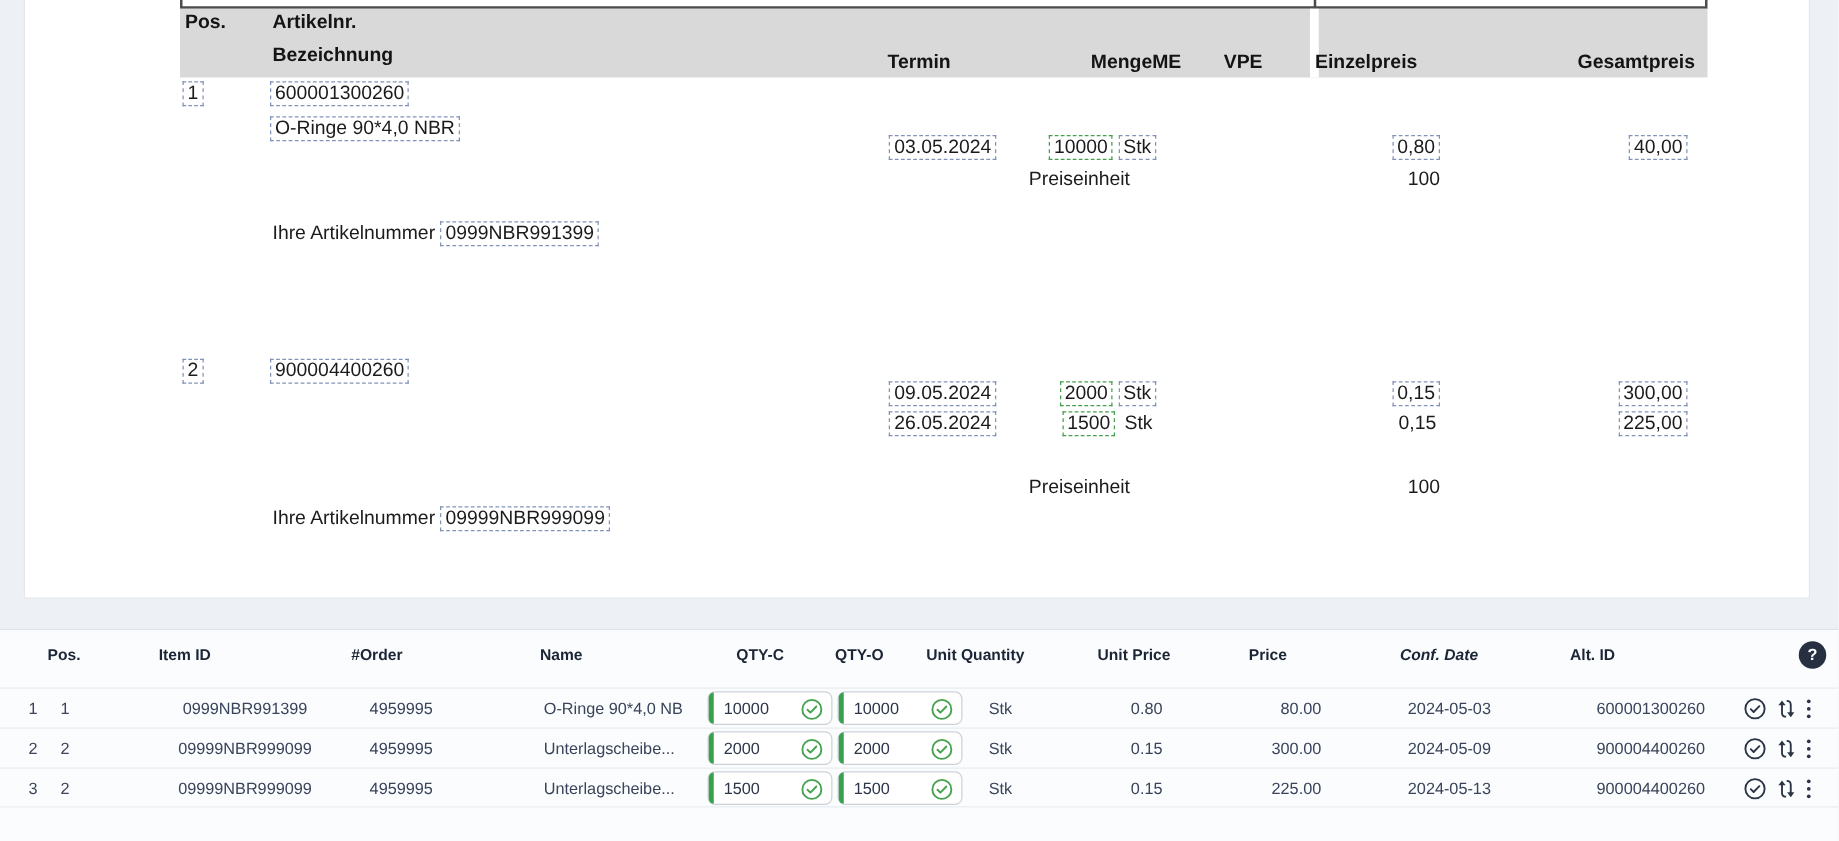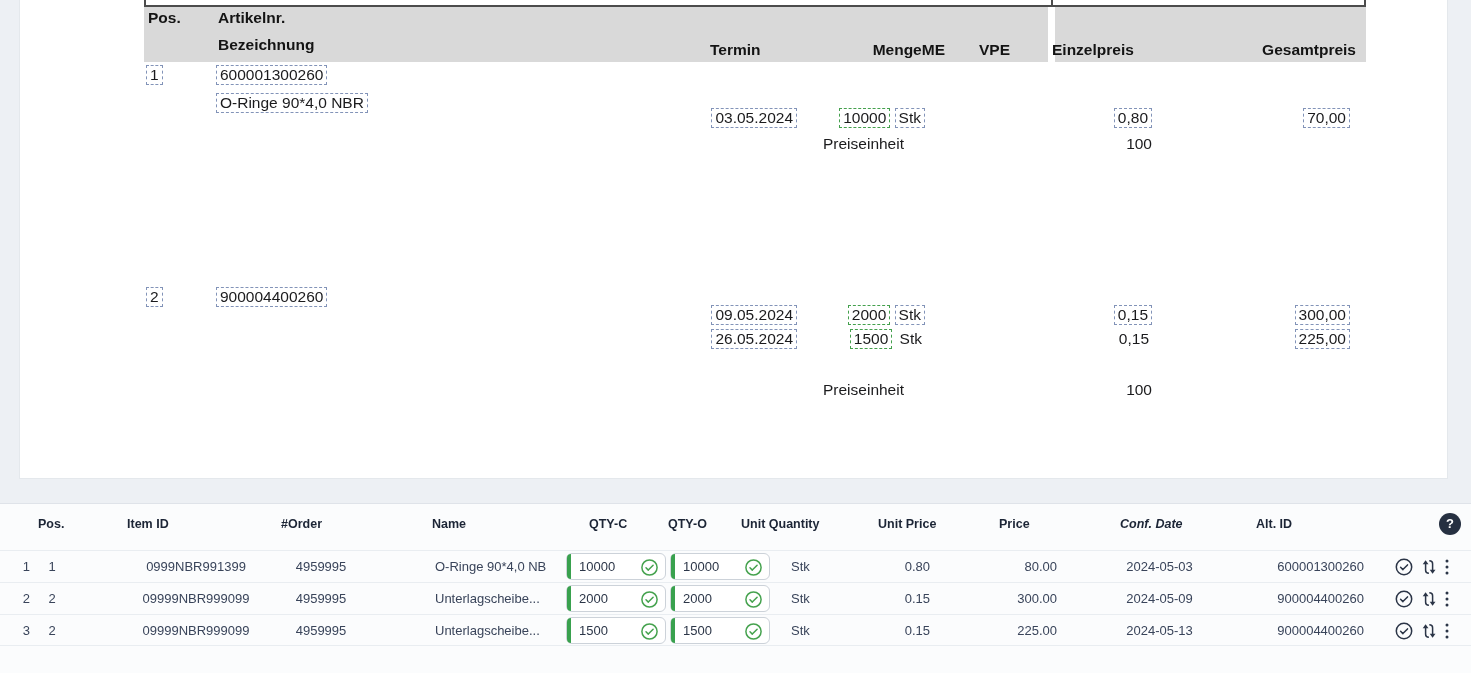--- a/index.html
+++ b/index.html
@@ -76,36 +76,38 @@
     <span class="doc-abs doc-h" style="right:437px; top:41px">VPE</span>
     <span class="doc-abs doc-h" style="left:1032px; top:41px">Einzelpreis</span>
     <span class="doc-abs doc-h" style="right:91px; top:41px">Gesamtpreis</span>
 
     <div class="doc-abs" style="left:126px; top:66px"><span class="ab">1</span></div>
     <div class="doc-abs" style="left:196px; top:66px"><span class="ab">600001300260</span></div>
     <div class="doc-abs" style="left:196px; top:94px"><span class="ab">O-Ringe 90*4,0 NBR</span></div>
     <div class="doc-abs r-termin" style="top:109px"><span class="ab">03.05.2024</span></div>
     <div class="doc-abs r-menge" style="top:109px"><span class="ag">10000</span> <span class="ab">Stk</span></div>
     <div class="doc-abs r-einzel" style="top:109px"><span class="ab">0,80</span></div>
-    <div class="doc-abs r-gesamt" style="top:109px"><span class="ab">70,00</span></div>
+    <div class="doc-abs r-gesamt" style="top:109px"><span class="ab">40,00</span></div>
     <div class="doc-abs" style="left:803px; top:135px">Preiseinheit</div>
     <div class="doc-abs r-einzel" style="top:135px">100</div>
+    <div class="doc-abs" style="left:198px; top:178px"><span>Ihre Artikelnummer</span> <span class="ab">0999NBR991399</span></div>
 
     <div class="doc-abs" style="left:126px; top:288px"><span class="ab">2</span></div>
     <div class="doc-abs" style="left:196px; top:288px"><span class="ab">900004400260</span></div>
     <div class="doc-abs r-termin" style="top:306px"><span class="ab">09.05.2024</span></div>
     <div class="doc-abs r-menge" style="top:306px"><span class="ag">2000</span> <span class="ab">Stk</span></div>
     <div class="doc-abs r-einzel" style="top:306px"><span class="ab">0,15</span></div>
     <div class="doc-abs r-gesamt" style="top:306px"><span class="ab">300,00</span></div>
     <div class="doc-abs r-termin" style="top:330px"><span class="ab">26.05.2024</span></div>
     <div class="doc-abs r-menge" style="top:330px"><span class="ag">1500</span> <span style="padding:0 3px 1px 3px">Stk</span></div>
     <div class="doc-abs r-einzel" style="top:330px"><span style="padding:0 3px 1px 3px">0,15</span></div>
     <div class="doc-abs r-gesamt" style="top:330px"><span class="ab">225,00</span></div>
     <div class="doc-abs" style="left:803px; top:381px">Preiseinheit</div>
     <div class="doc-abs r-einzel" style="top:381px">100</div>
+    <div class="doc-abs" style="left:198px; top:406px"><span>Ihre Artikelnummer</span> <span class="ab">09999NBR999099</span></div>
   </div>
 
   <div class="panel">
     <div class="p-head">
       <span class="ph-pos">Pos.</span>
       <span class="ph-item">Item ID</span>
       <span class="ph-order">#Order</span>
       <span class="ph-name">Name</span>
       <span class="ph-qtyc">QTY-C</span>
       <span class="ph-qtyo">QTY-O</span>

